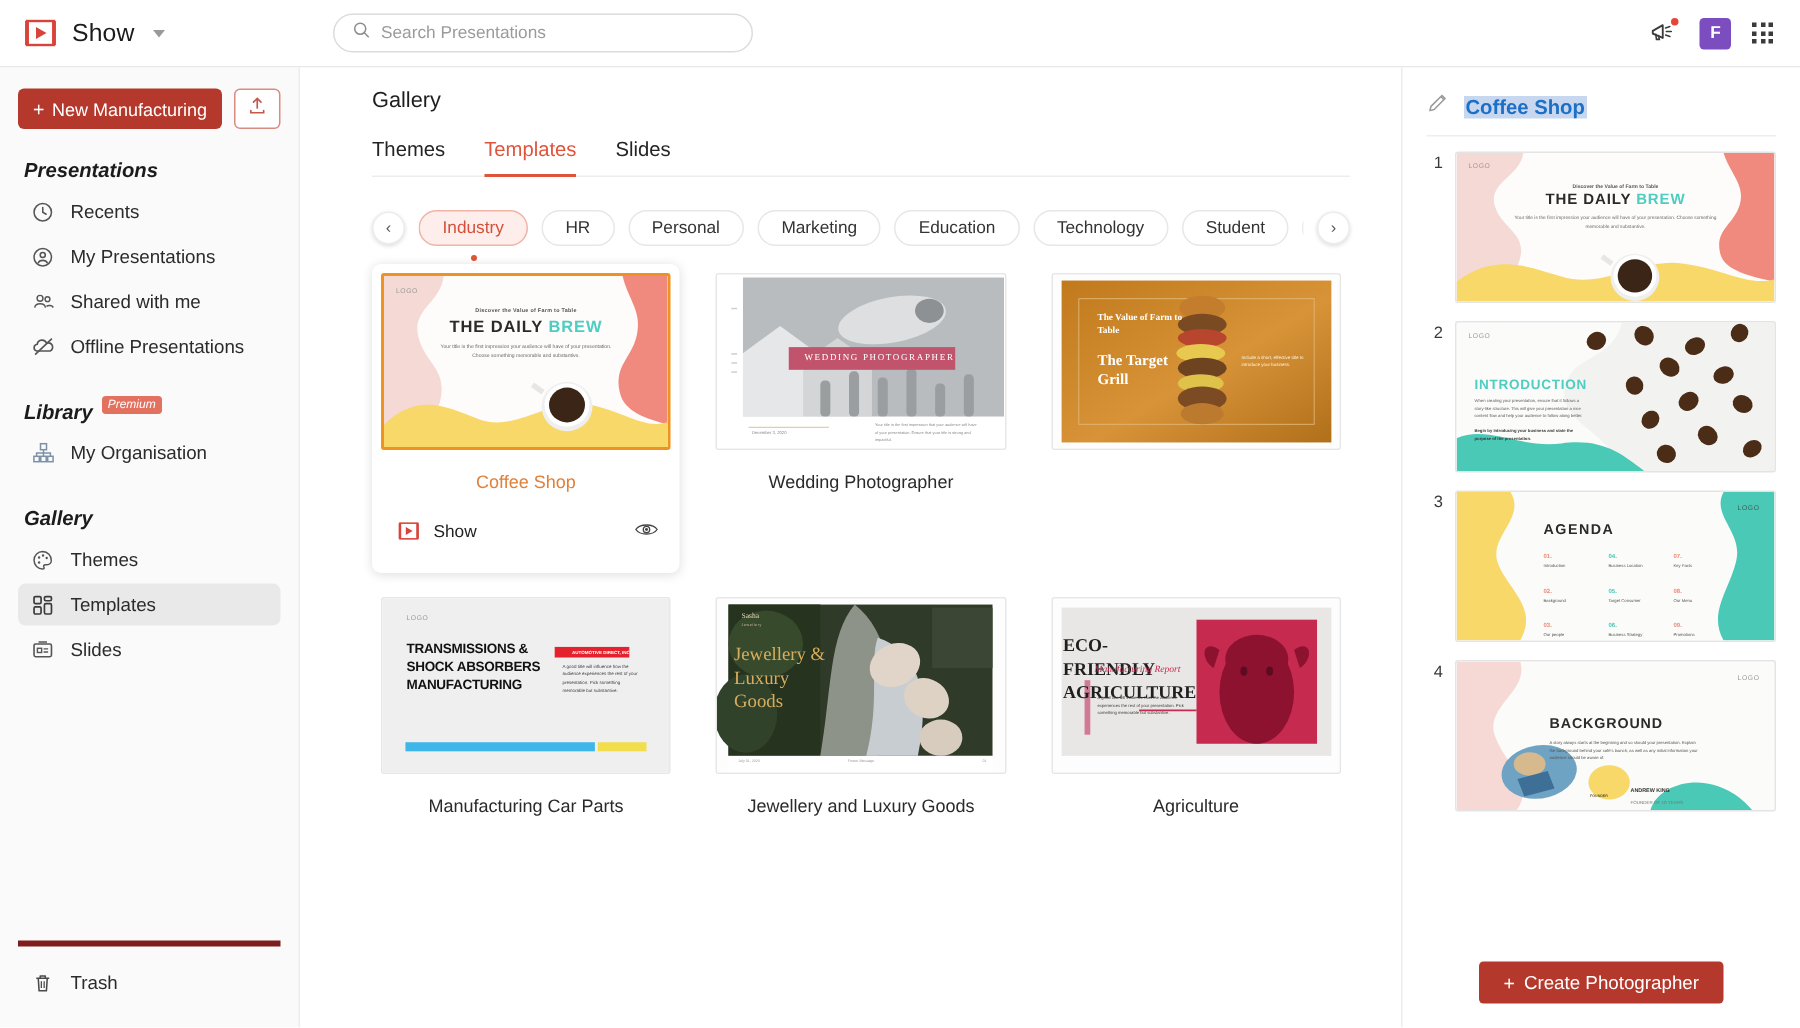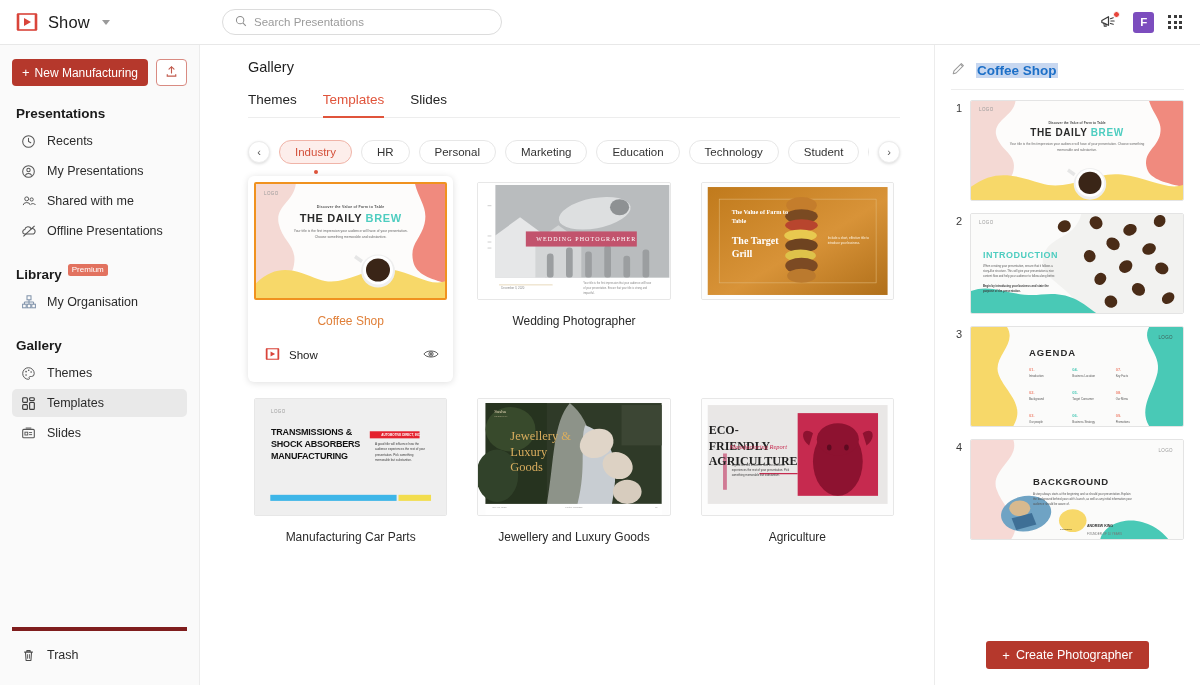--- a/index.html
+++ b/index.html
@@ -67,21 +67,21 @@
     border-radius: 4px; font-size: 12px; font-family: inherit; cursor: pointer;
     display: flex; align-items: center; justify-content: center; gap: 5px;
   }
   .btn-upload {
     width: 31px; height: 27px; border: 1px solid #d98b82; border-radius: 4px;
     background: #fff; display: flex; align-items: center; justify-content: center;
     cursor: pointer;
   }
   .sec-title {
     font-size: 13.5px; color: #1b1b1b; font-weight: 600;
-    margin: 20px 0 6px 4px; display: flex; align-items: center; gap: 6px;
+    margin: 20px 0 6px 4px; display: flex; align-items: center; gap: 6px; font-style: italic;
   }
   .premium-badge {
     background: #e2725f; color: #fff; font-size: 8px; padding: 1.5px 4px;
     border-radius: 2.5px; font-weight: 400; position: relative; top: -5px;
   }
   .navitem {
     display: flex; align-items: center; gap: 10px; height: 28px;
     padding: 0 8px; border-radius: 5px; cursor: pointer; font-size: 12.5px;
     color: #2b2b2b; margin-bottom: 2px;
   }
@@ -532,21 +532,21 @@
                 <path d="M96 4 C120 22 128 60 112 104 L72 104 C80 60 78 24 96 4 Z" fill="#8d9389"></path>
                 <path d="M112 26 C138 34 150 60 140 104 L104 104 C114 68 106 42 112 26 Z" fill="#c8cdd2"></path>
                 <ellipse cx="124" cy="44" rx="18" ry="14" fill="#e0d5c8" transform="rotate(-20 124 44)"></ellipse>
                 <ellipse cx="146" cy="66" rx="16" ry="13" fill="#ddd2c4" transform="rotate(20 146 66)"></ellipse>
                 <ellipse cx="156" cy="92" rx="15" ry="12" fill="#d7ccbe"></ellipse>
                 <rect x="150" y="6" width="42" height="40" fill="#3c4634"></rect>
                 <rect x="8" y="104" width="184" height="11" fill="#fff"></rect>
               </svg>
               <div class="abs" style="top:10px;left:16px;font-size:5px;color:#e6d8b8;font-family:'Liberation Serif',serif;">Sasha</div>
               <div class="abs" style="top:16px;left:16px;font-size:2.4px;color:#cdbf9e;letter-spacing:.4px;">Jewellery</div>
-              <div class="abs" style="top:30px;left:32px;width:66px;font-size:12.5px;line-height:1.25;color:#d9ad5e;font-family:'Liberation Serif',serif;">Jewellery &amp; Luxury Goods</div>
+              <div class="abs" style="top:30px;left:11px;width:66px;font-size:12.5px;line-height:1.25;color:#d9ad5e;font-family:'Liberation Serif',serif;">Jewellery &amp; Luxury Goods</div>
               <div class="abs" style="top:107px;left:14px;font-size:2.4px;color:#9a9a9a;">July 01, 2020</div>
               <div class="abs" style="top:107px;left:0;right:0;text-align:center;font-size:2.4px;color:#9a9a9a;">Footer Message</div>
               <div class="abs" style="top:107px;right:12px;font-size:2.4px;color:#9a9a9a;">01</div>
             </div>
             <div class="cardlabel">Jewellery and Luxury Goods</div>
           </div>
         </div>
 
         <div class="cardcell">
           <div class="card">

